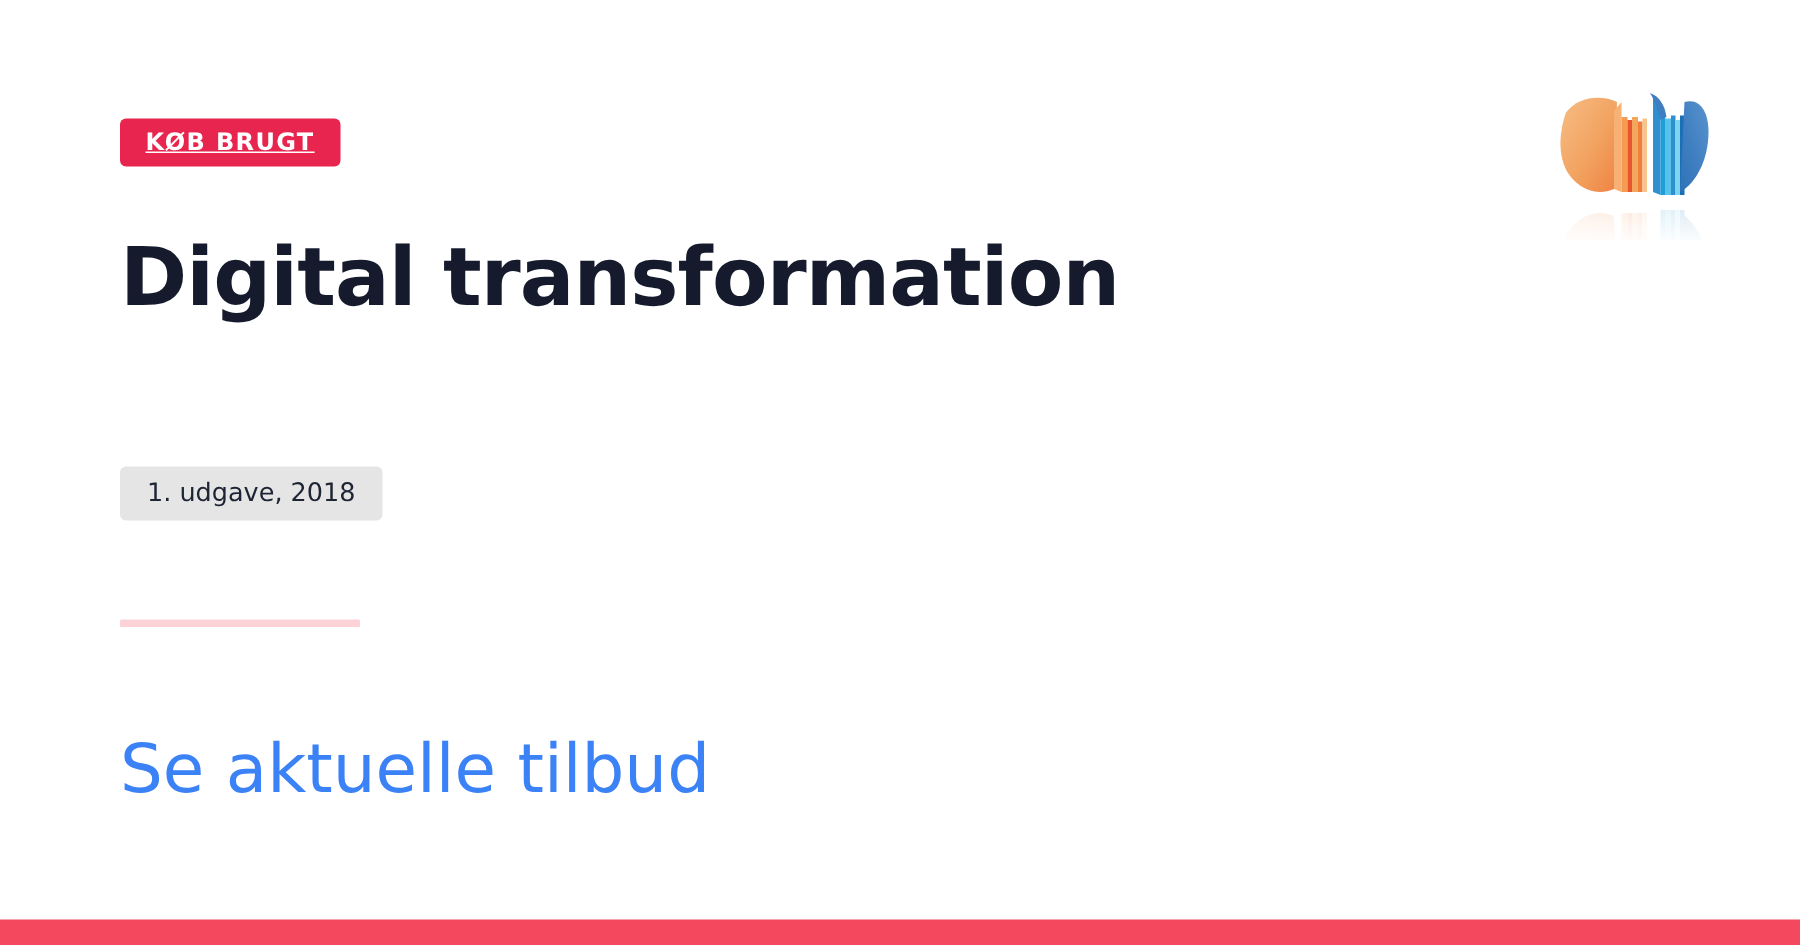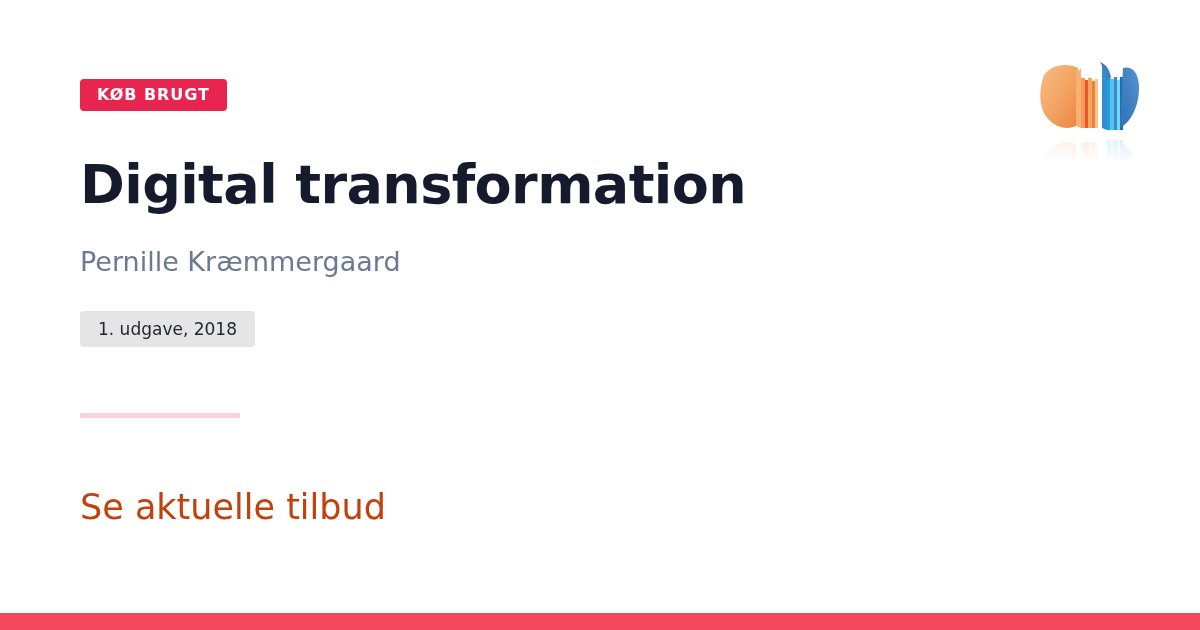--- a/index.html
+++ b/index.html
@@ -34,20 +34,21 @@
     align-items: center;
     justify-content: center;
     background: #e8254f;
     color: #ffffff;
     border-radius: 4px;
     font-size: 16px;
     font-weight: bold;
     letter-spacing: 0.9px;
     line-height: 1;
     white-space: nowrap;
+    text-decoration: underline;
   }
 
   
   .title {
     position: absolute;
     left: 80px;
     top: 156px;
     margin: 0;
     font-size: 54px;
     font-weight: bold;
@@ -97,23 +98,23 @@
     background: #fcd2d8;
     border-radius: 1px;
   }
 
   
   .cta {
     position: absolute;
     left: 80px;
     top: 486px;
     margin: 0;
-    font-size: 35px;
+    font-size: 45px;
     font-weight: normal;
-    color: #c2410c;
+    color: #3b82f6;
     line-height: 1.2;
     white-space: nowrap;
   }
 
   
   .logo {
     position: absolute;
     left: 1032px;
     top: 50px;
     width: 112px;
@@ -137,21 +138,20 @@
 </style>
 </head>
 <body>
 
 <div class="page">
 
   <div class="badge">KØB BRUGT</div>
 
   <h1 class="title">Digital transformation</h1>
 
-  <p class="author">Pernille Kræmmergaard</p>
 
   <div class="chip">1. udgave, 2018</div>
 
   <div class="divider"></div>
 
   <p class="cta">Se aktuelle tilbud</p>
 
   <div class="logo">
     <svg viewBox="0 0 112 110" xmlns="http://www.w3.org/2000/svg" aria-hidden="true">
       <defs>

